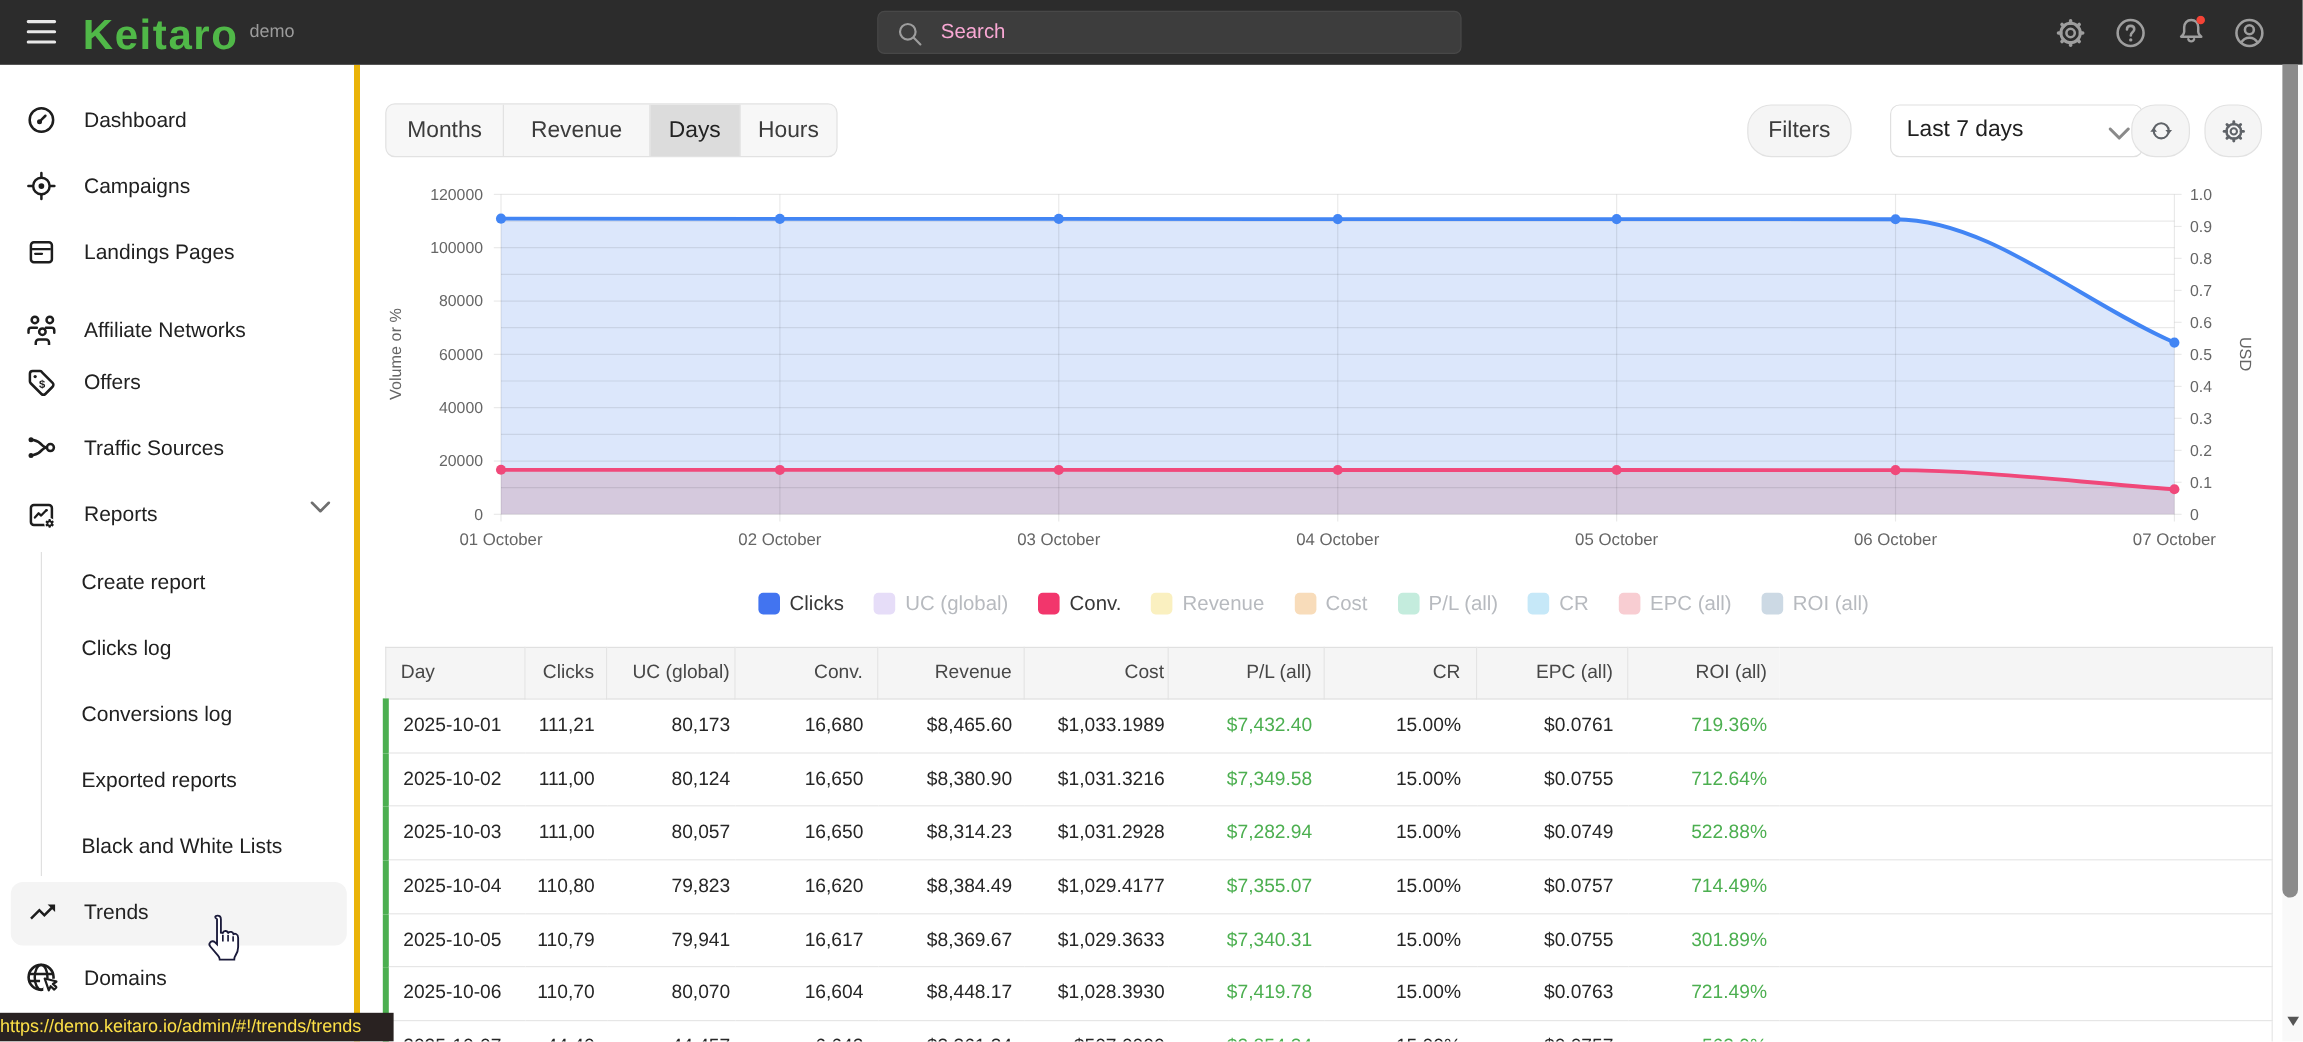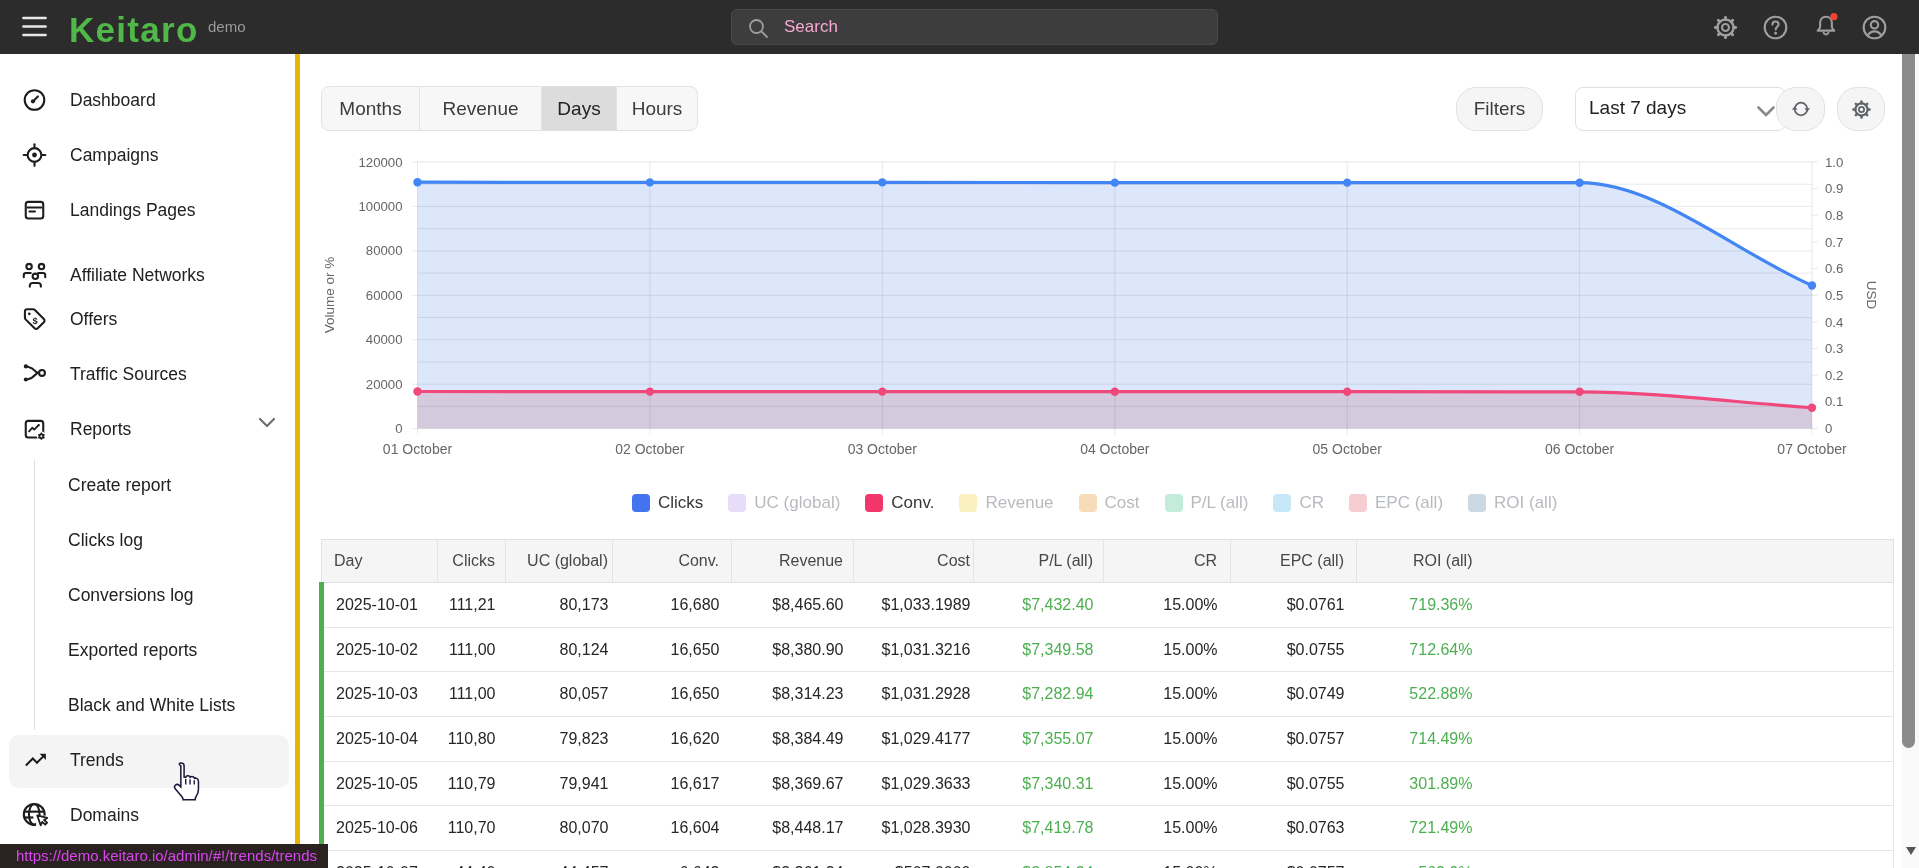--- a/index.html
+++ b/index.html
@@ -44,21 +44,21 @@
 #t .c4 { text-align:right; padding-right:10px; }
 #t .c5 { text-align:right; padding-right:3px; }
 #t .c6 { text-align:right; padding-right:10px; }
 #t .c7 { text-align:right; padding-right:13px; }
 #t .c8 { text-align:right; padding-right:12px; }
 #t .c9 { text-align:right; padding-right:10px; }
 #t thead th.c9, #t thead th.c10 { border-right:none; }
 #t thead th.c10 { border-right:1px solid #e0e0e0; }
 #sbtrack { position:absolute; right:0; top:54px; width:17px; height:814px; background:#f9f9f9; z-index:30; }
 #sbthumb { position:absolute; right:4px; top:0px; width:13px; height:694px; background:#8b8b8b; border-radius:0 0 7px 7px; }
-#statusbar { position:absolute; left:0; bottom:0; width:328px; height:24px; background:#292221; color:#d946ef; font-size:15px; line-height:24px; padding-left:16px; z-index:40; }
+#statusbar { position:absolute; left:0; bottom:0; width:328px; height:24px; background:#292221; color:#fde047; font-size:15px; line-height:24px; padding-left:0; z-index:40; }
 </style>
 </head>
 <body>
 <div id="navbar">
   <svg class="abs" style="left:22px;top:16px" width="25" height="21" viewBox="0 0 25 21">
       <g stroke="#e8e8e8" stroke-width="2.6" stroke-linecap="round">
         <line x1="1.5" y1="2" x2="23.5" y2="2"></line>
         <line x1="1.5" y1="10.5" x2="23.5" y2="10.5"></line>
         <line x1="1.5" y1="19" x2="23.5" y2="19"></line>
       </g>

